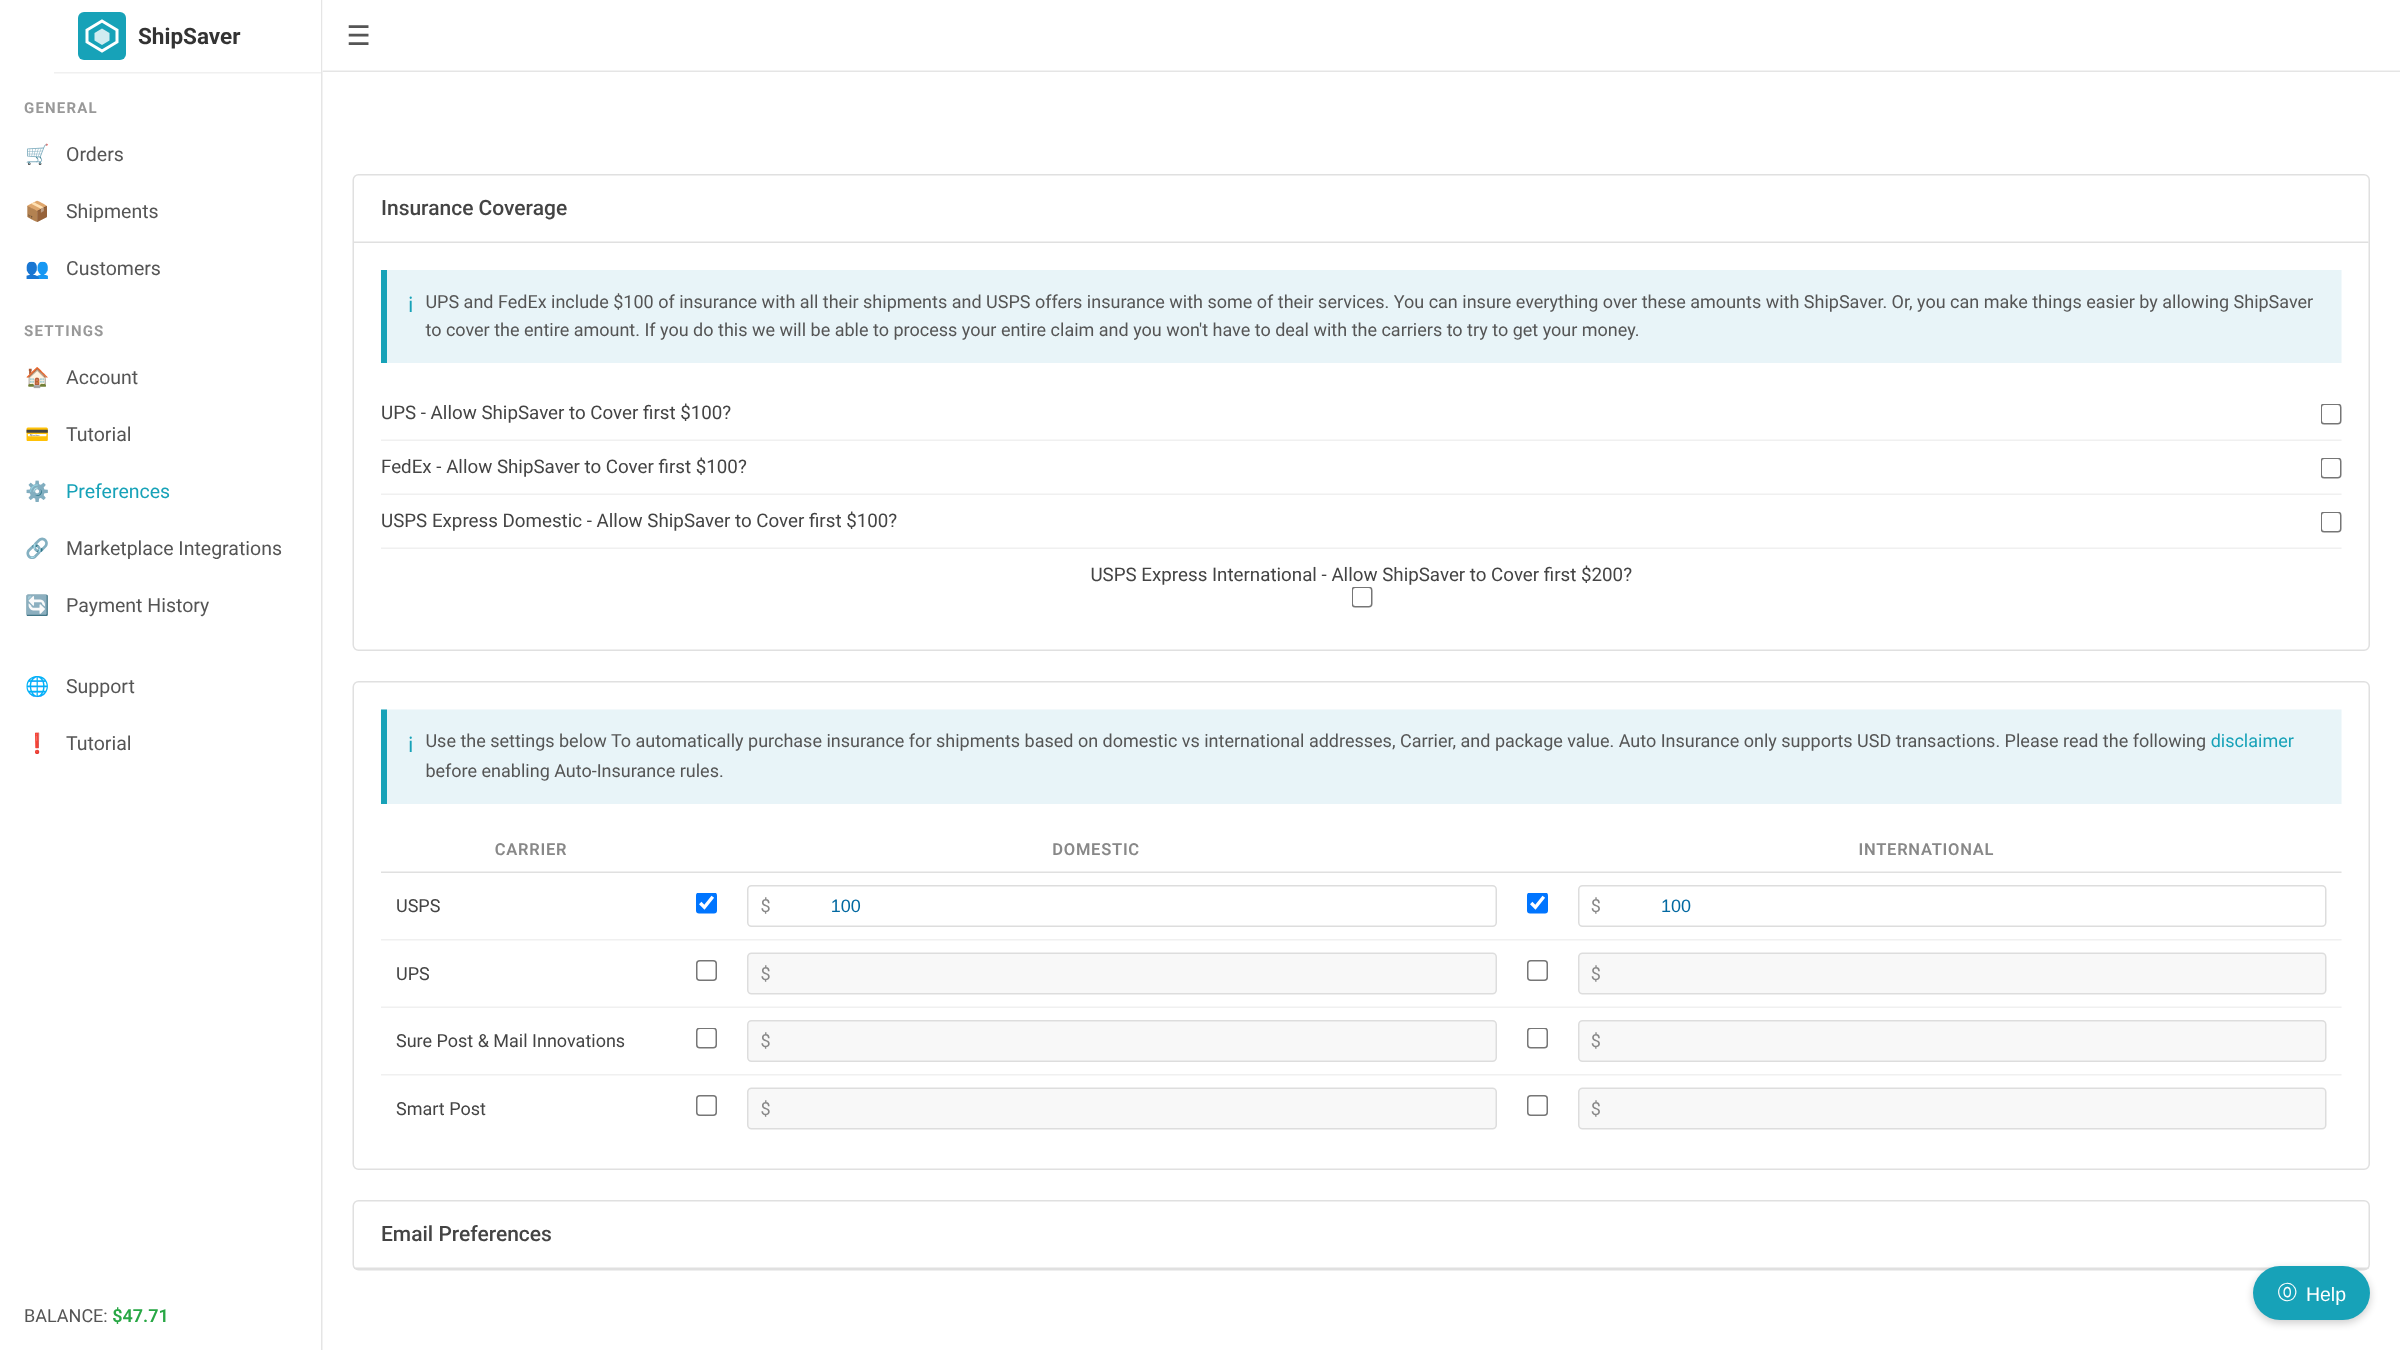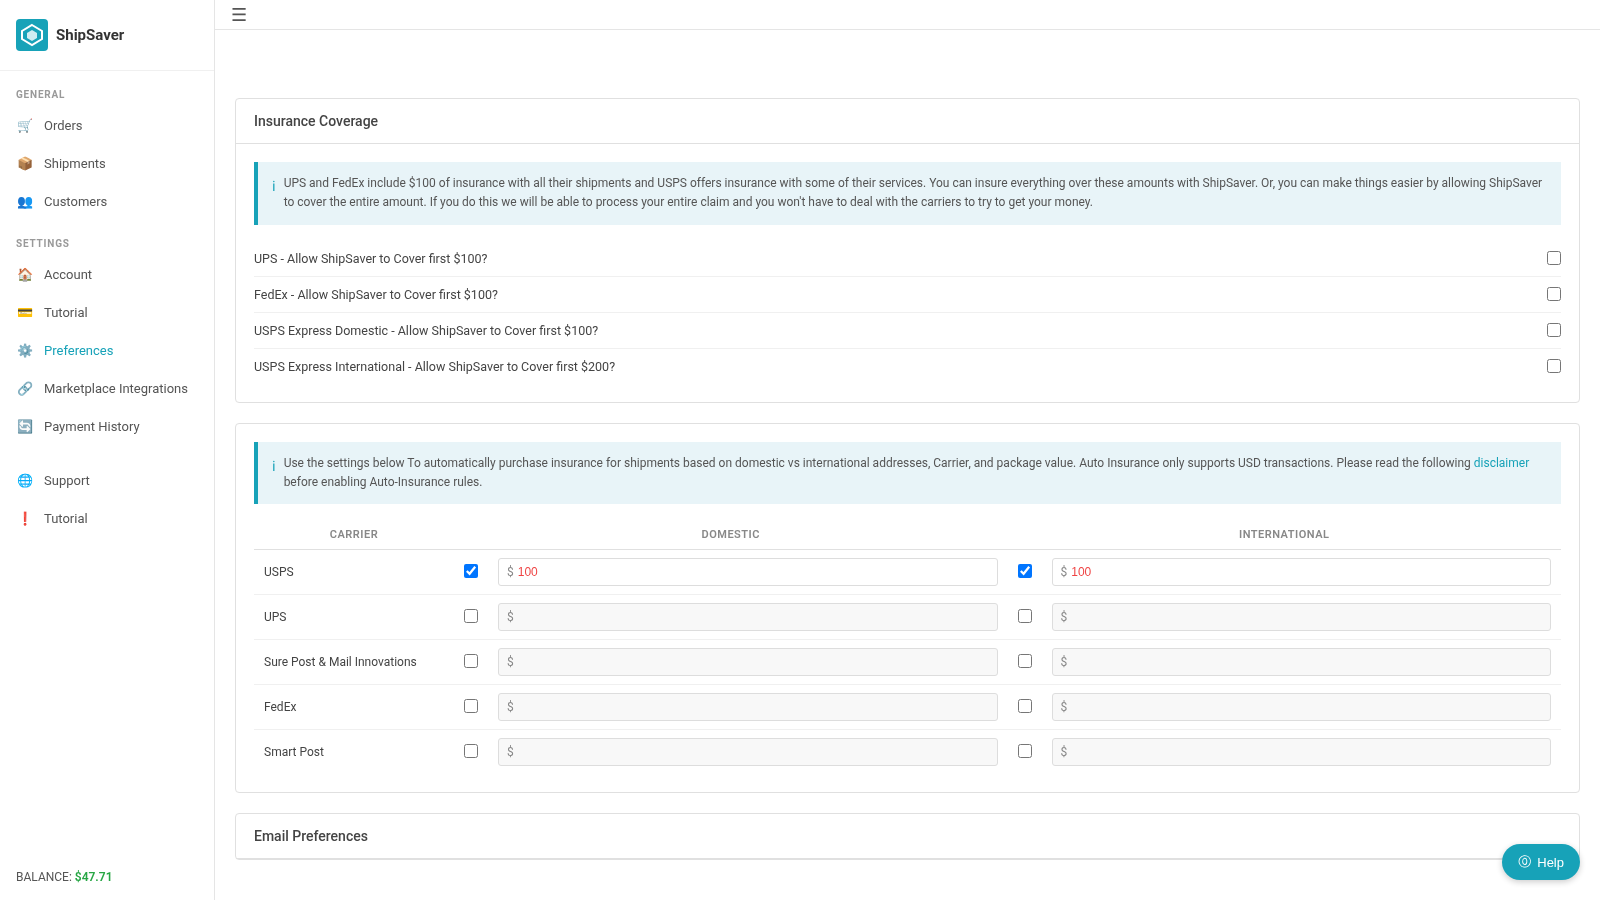--- a/index.html
+++ b/index.html
@@ -10,24 +10,25 @@
       width: 215px;
       min-width: 215px;
       background: #fff;
       border-right: 1px solid #e5e5e5;
       display: flex;
       flex-direction: column;
       padding: 0;
       overflow-y: auto;
     }
     .sidebar-logo {
-      padding: 19px 16px;
+      padding: 8px 16px;
       display: flex;
       align-items: center;
       border-bottom: 1px solid #f0f0f0;
+      margin-left: 36px;
     }
     .logo-icon {
       width: 32px;
       height: 32px;
       margin-right: 8px;
     }
     .sidebar-section-label {
       font-size: 10px;
       font-weight: 700;
       color: #999;
@@ -115,21 +116,21 @@
 
     .coverage-row {
       display: flex;
       align-items: center;
       justify-content: space-between;
       padding: 10px 0;
       border-bottom: 1px solid #f0f0f0;
       font-size: 12.5px;
       color: #444;
     }
-    .coverage-row:last-child { border-bottom: none; }
+    .coverage-row:last-child { border-bottom: none; flex-direction: column; }
 
     
     .rules-table { width: 100%; border-collapse: collapse; margin-top: 10px; }
     .rules-table th {
       font-size: 11px;
       font-weight: 600;
       color: #888;
       text-align: center;
       padding: 8px 10px;
       text-transform: uppercase;
@@ -158,23 +159,24 @@
       min-width: 140px;
     }
     .input-with-prefix.active-input {
       background: #fff;
     }
     .input-with-prefix span { color: #888; font-size: 12px; margin-right: 4px; }
     .input-with-prefix input {
       border: none;
       background: transparent;
       font-size: 12px;
-      color: #ef4444;
+      color: #0369a1;
       width: 80px;
       outline: none;
+      margin-left: 36px;
     }
 
     input[type="checkbox"] { cursor: pointer; width: 14px; height: 14px; }
 
     .link { color: #17a2b8; text-decoration: none; text-align: right; }
 
     
     .help-btn {
       position: fixed;
       bottom: 20px;
@@ -360,37 +362,20 @@
                 </td>
                 <td style="width: 30px;"><input type="checkbox" style=""></td>
                 <td>
                   <div class="input-with-prefix">
                     <span>$</span>
                     <input type="text" disabled="" style="">
                   </div>
                 </td>
               </tr>
               <tr>
-                <td class="carrier-cell">FedEx</td>
-                <td style="width: 30px;"><input type="checkbox" style=""></td>
-                <td>
-                  <div class="input-with-prefix">
-                    <span>$</span>
-                    <input type="text" disabled="" style="">
-                  </div>
-                </td>
-                <td style="width: 30px;"><input type="checkbox" style=""></td>
-                <td>
-                  <div class="input-with-prefix">
-                    <span>$</span>
-                    <input type="text" disabled="" style="">
-                  </div>
-                </td>
-              </tr>
-              <tr>
                 <td class="carrier-cell">Smart Post</td>
                 <td style="width: 30px;"><input type="checkbox" style=""></td>
                 <td>
                   <div class="input-with-prefix">
                     <span>$</span>
                     <input type="text" disabled="" style="">
                   </div>
                 </td>
                 <td style="width: 30px;"><input type="checkbox" style=""></td>
                 <td>

